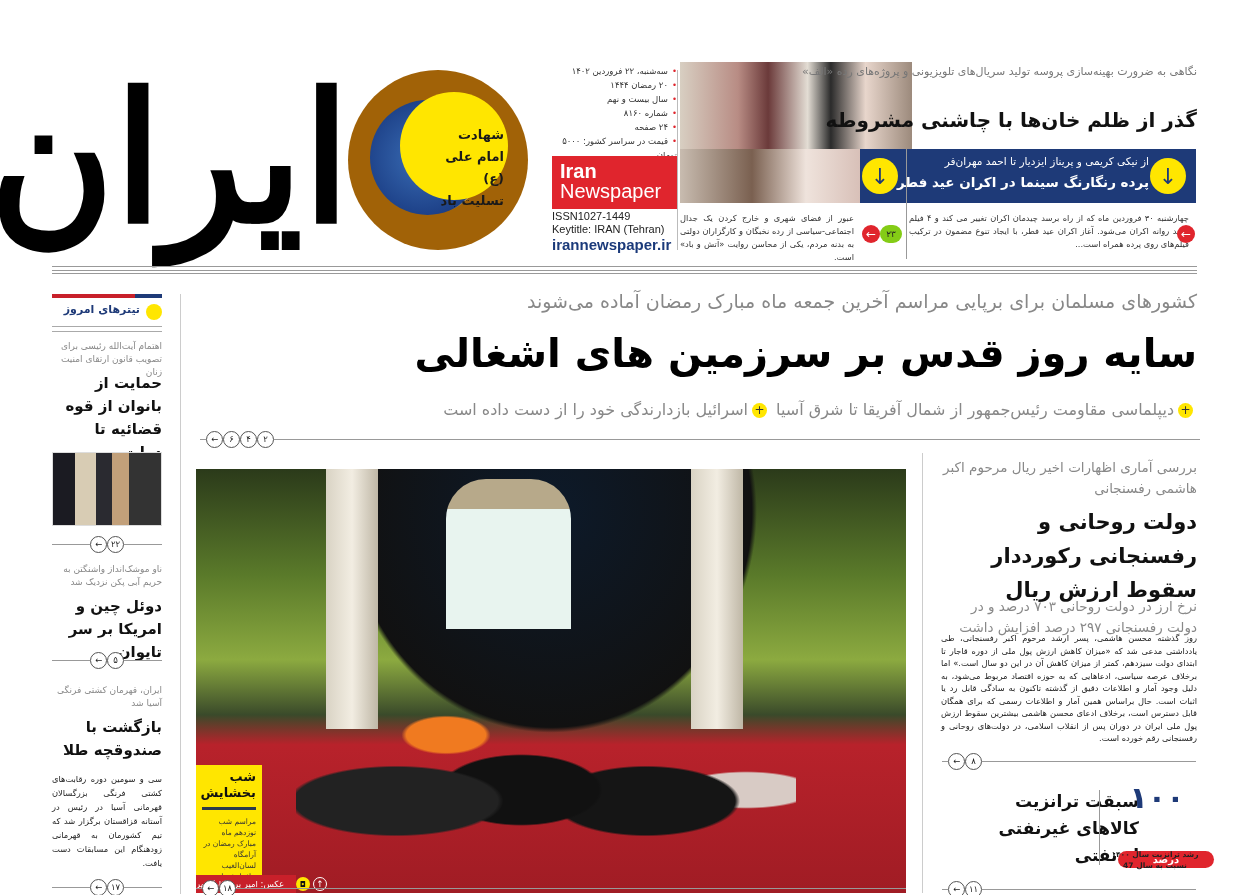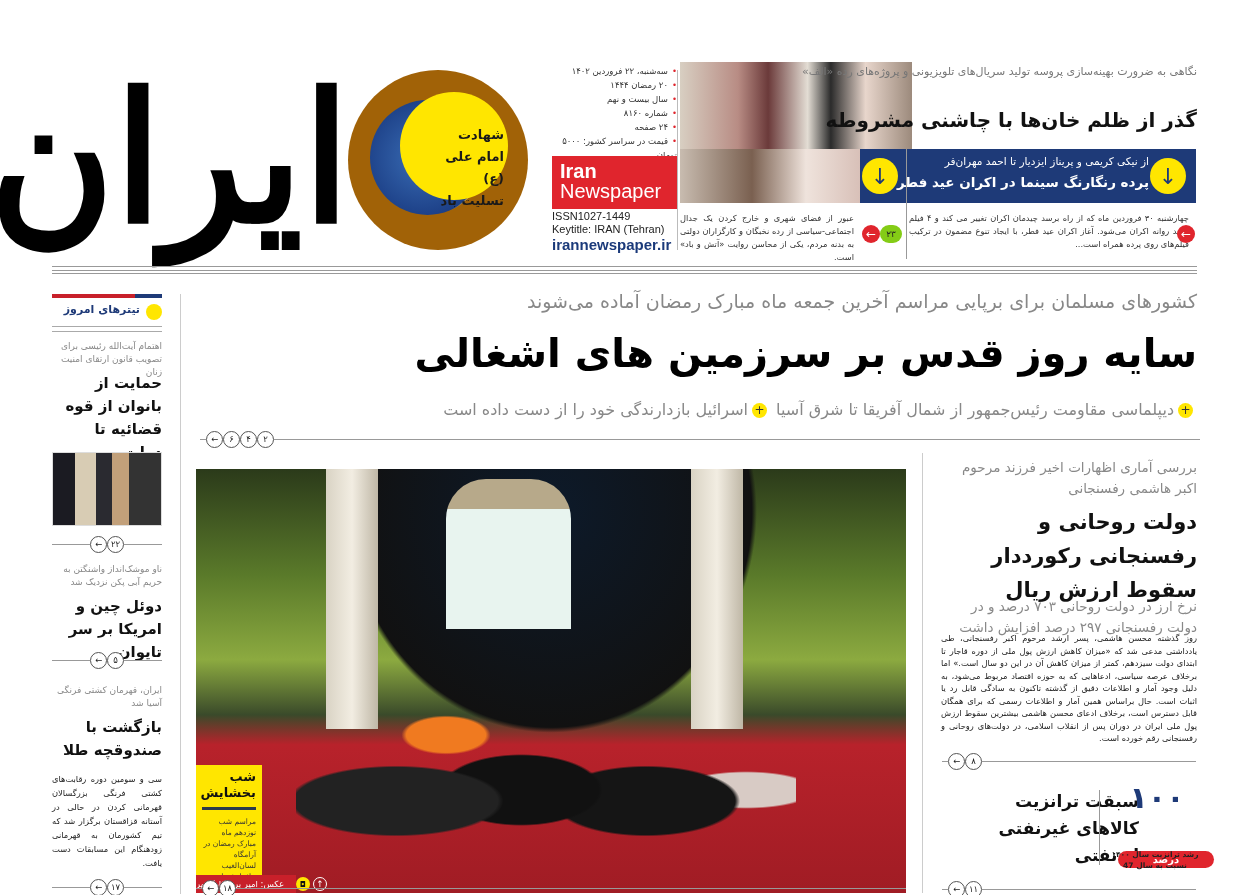--- a/index.html
+++ b/index.html
@@ -192,21 +192,21 @@
 <div id="sb2-title" class="abs rtl sb-title">دوئل چین و امریکا بر سر تایوان</div>
 <div id="pref-sb2" class="abs pref">
   <div class="line"></div>
   <div class="circ">←</div>
   <div class="circ">۵</div>
   <div class="line"></div>
 </div>
 
 <div id="sb3-kicker" class="abs rtl sb-kicker">ایران، قهرمان کشتی فرنگی آسیا شد</div>
 <div id="sb3-title" class="abs rtl sb-title">بازگشت با صندوقچه طلا</div>
-<div id="sb3-body" class="abs rtl sb-body">سی و سومین دوره رقابت‌های کشتی فرنگی بزرگسالان قهرمانی کردن در حالی در آستانه قزاقستان برگزار شد که تیم کشورمان به قهرمانی زودهنگام این مسابقات دست یافت.</div>
+<div id="sb3-body" class="abs rtl sb-body">سی و سومین دوره رقابت‌های کشتی فرنگی بزرگسالان قهرمانی آسیا در رئیس در آستانه قزاقستان برگزار شد که تیم کشورمان به قهرمانی زودهنگام این مسابقات دست یافت.</div>
 <div id="pref-sb3" class="abs pref">
   <div class="line"></div>
   <div class="circ">←</div>
   <div class="circ">۱۷</div>
   <div class="line"></div>
 </div>
 
 <div id="main-kicker" class="abs rtl">کشورهای مسلمان برای برپایی مراسم آخرین جمعه ماه مبارک رمضان آماده می‌شوند</div>
 <div id="main-headline" class="abs rtl">سایه روز قدس بر سرزمین های اشغالی</div>
 <div id="main-subline" class="abs rtl">
@@ -237,21 +237,21 @@
   <div id="credit-up" class="abs">↑</div>
 </div>
 <div id="pref-photo" class="abs pref">
   <div class="line" style="flex:0 0 6px"></div>
   <div class="circ">←</div>
   <div class="circ">۱۸</div>
   <div class="line"></div>
 </div>
 <div id="vline-right" class="abs"></div>
 
-<div id="rc-kicker" class="abs rtl">بررسی آماری اظهارات اخیر فرزند مرحوم اکبر هاشمی رفسنجانی</div>
+<div id="rc-kicker" class="abs rtl">بررسی آماری اظهارات اخیر ریال مرحوم اکبر هاشمی رفسنجانی</div>
 <div id="rc-title" class="abs rtl">دولت روحانی و رفسنجانی رکورددار سقوط ارزش ریال</div>
 <div id="rc-sub" class="abs rtl">نرخ ارز در دولت روحانی ۷۰۳ درصد و در دولت رفسنجانی ۲۹۷ درصد افزایش داشت</div>
 <div id="rc-body" class="abs rtl">روز گذشته محسن هاشمی، پسر ارشد مرحوم اکبر رفسنجانی، طی یادداشتی مدعی شد که «میزان کاهش ارزش پول ملی از دوره قاجار تا ابتدای دولت سیزدهم، کمتر از میزان کاهش آن در این دو سال است.» اما برخلاف عرصه سیاسی، ادعاهایی که به حوزه اقتصاد مربوط می‌شود، به دلیل وجود آمار و اطلاعات دقیق از گذشته تاکنون به سادگی قابل رد یا اثبات است. حال براساس همین آمار و اطلاعات رسمی که برای همگان قابل دسترس است، برخلاف ادعای محسن هاشمی بیشترین سقوط ارزش پول ملی ایران در دوران پس از انقلاب اسلامی، در دولت‌های روحانی و رفسنجانی رقم خورده است.</div>
 <div id="pref-rc" class="abs pref">
   <div class="line" style="flex:0 0 6px"></div>
   <div class="circ">←</div>
   <div class="circ">۸</div>
   <div class="line"></div>
 </div>
 

